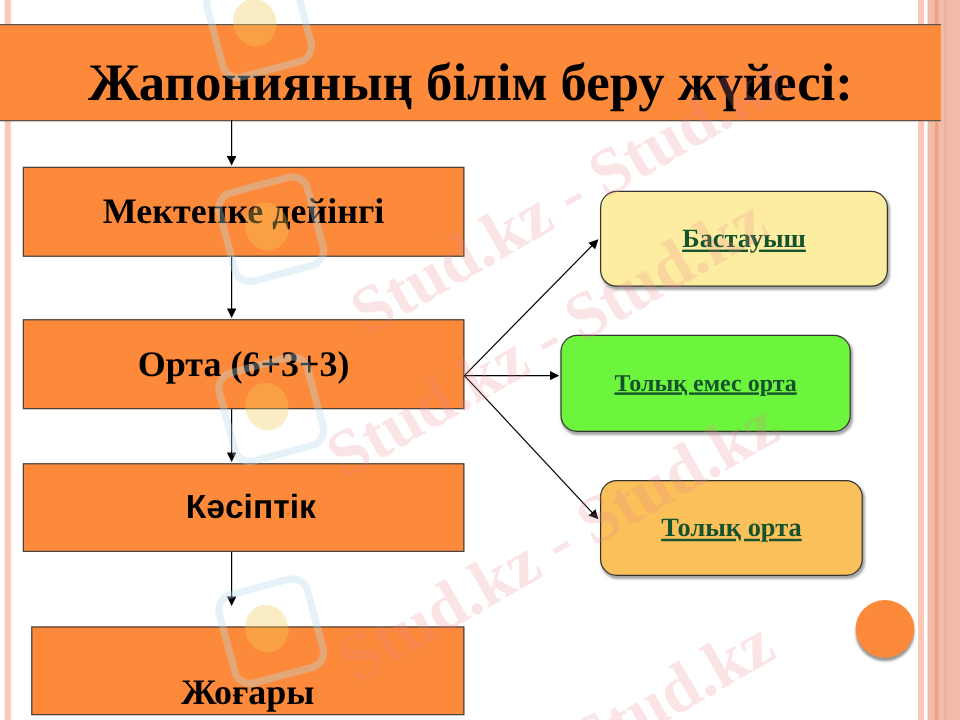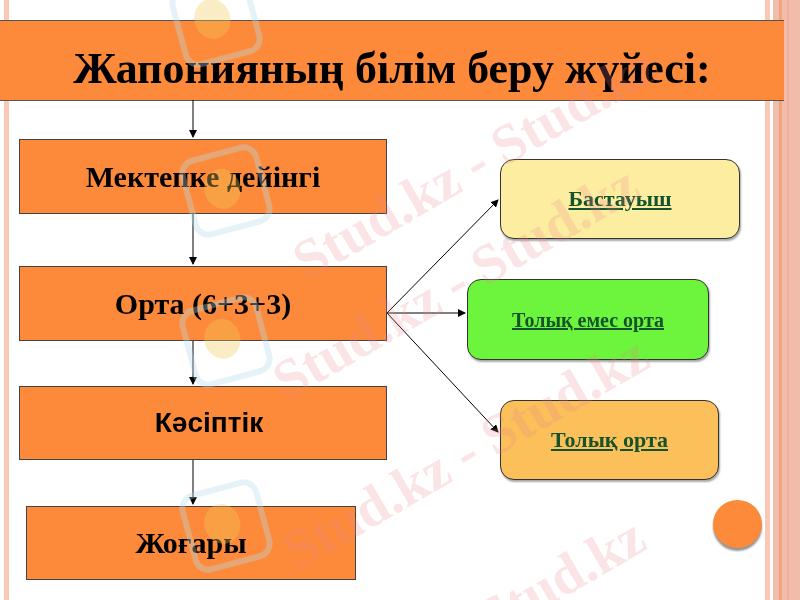--- a/index.html
+++ b/index.html
@@ -32,21 +32,21 @@
 
 <div class="box" style="left:19px;top:139px;width:368px;height:75px;">
   <span>Мектепке дейінгі</span>
 </div>
 <div class="box" style="left:19px;top:266px;width:368px;height:75px;">
   <span>Орта (6+3+3)</span>
 </div>
 <div class="box sans" style="left:19px;top:386px;width:368px;height:74px;font-size:28px;">
   <span>Кәсіптік</span>
 </div>
-<div class="box" style="left:26px;top:506px;width:330px;height:74px;">
+<div class="box" style="left:26px;top:522px;width:361px;height:74px;align-items:flex-end;">
   <span>Жоғары</span>
 </div>
 
 <div class="rbox" style="left:500px;top:159px;width:240px;height:80px;background:#fdeda0;font-size:22px;">
   <span class="u">Бастауыш</span>
 </div>
 <div class="rbox" style="left:467px;top:279px;width:242px;height:81px;background:#6cf53c;font-size:20px;line-height:1.3;">
   <span class="u">Толық емес орта</span>
 </div>
 <div class="rbox" style="left:500px;top:400px;width:219px;height:80px;background:#fbc05a;font-size:22px;line-height:1.3;">

